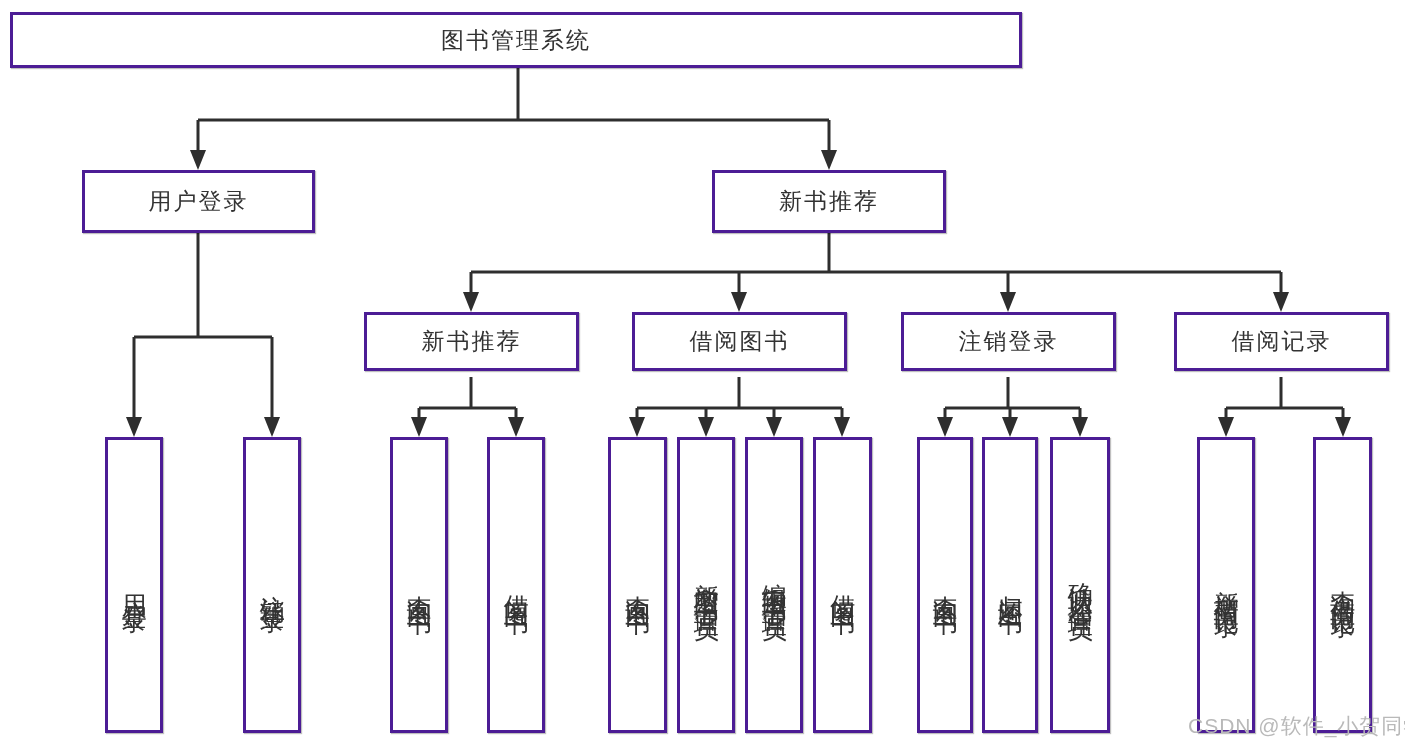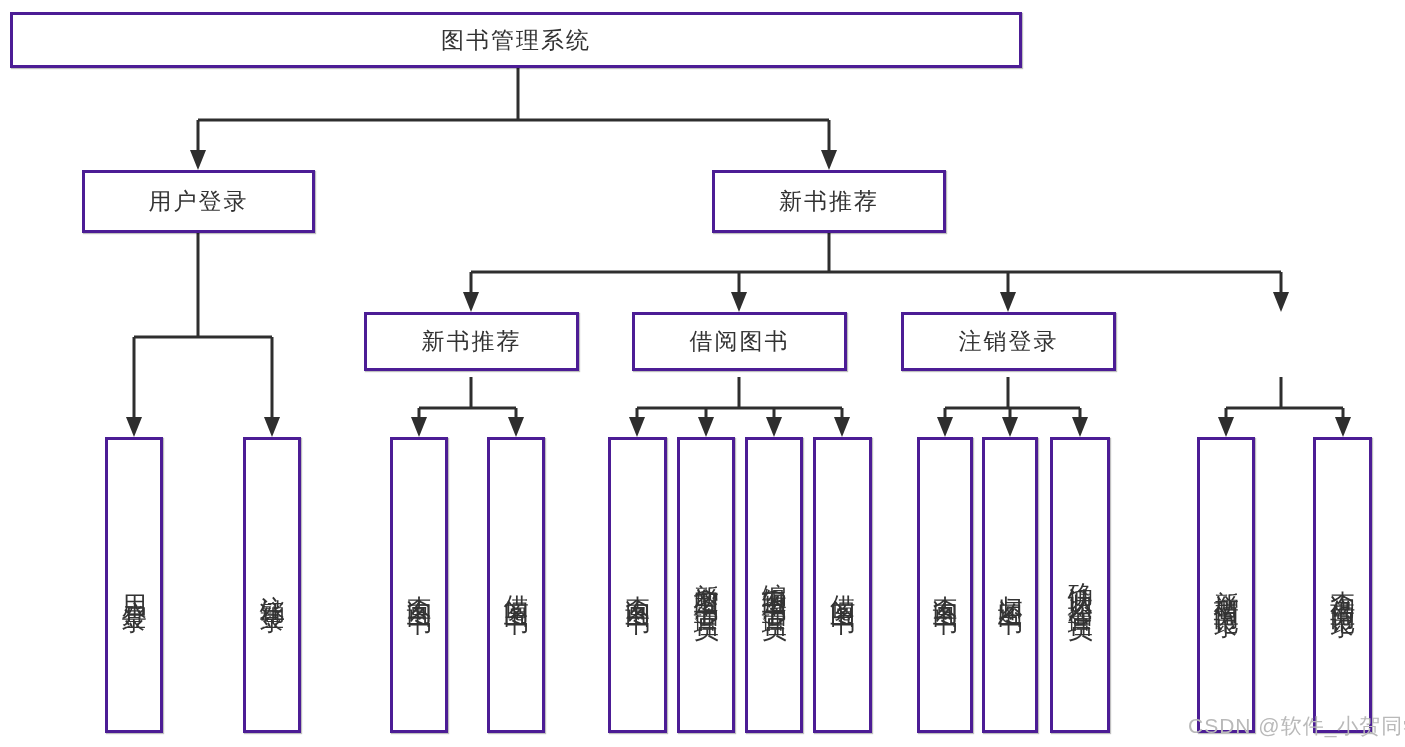--- a/index.html
+++ b/index.html
@@ -92,20 +92,21 @@
   </svg>
 
   <div class="box root hbox">图书管理系统</div>
 
   <div class="box l2 hbox" style="left:82px;width:233px">用户登录</div>
   <div class="box l2 hbox" style="left:712px;width:234px">新书推荐</div>
 
   <div class="box l3 hbox" style="left:364px;width:215px">新书推荐</div>
   <div class="box l3 hbox" style="left:632px;width:215px">借阅图书</div>
   <div class="box l3 hbox" style="left:901px;width:215px">注销登录</div>
+  <div class="box l3 hbox" style="left:1174px;width:215px">借阅记录</div>
 
   <div class="box leaf" style="left:105px">
     <span class="vtext">用户登录</span>
   </div>
   <div class="box leaf" style="left:243px">
     <span class="vtext">注销登录</span>
   </div>
 
   <div class="box leaf" style="left:390px">
     <span class="vtext">查询图书</span>

